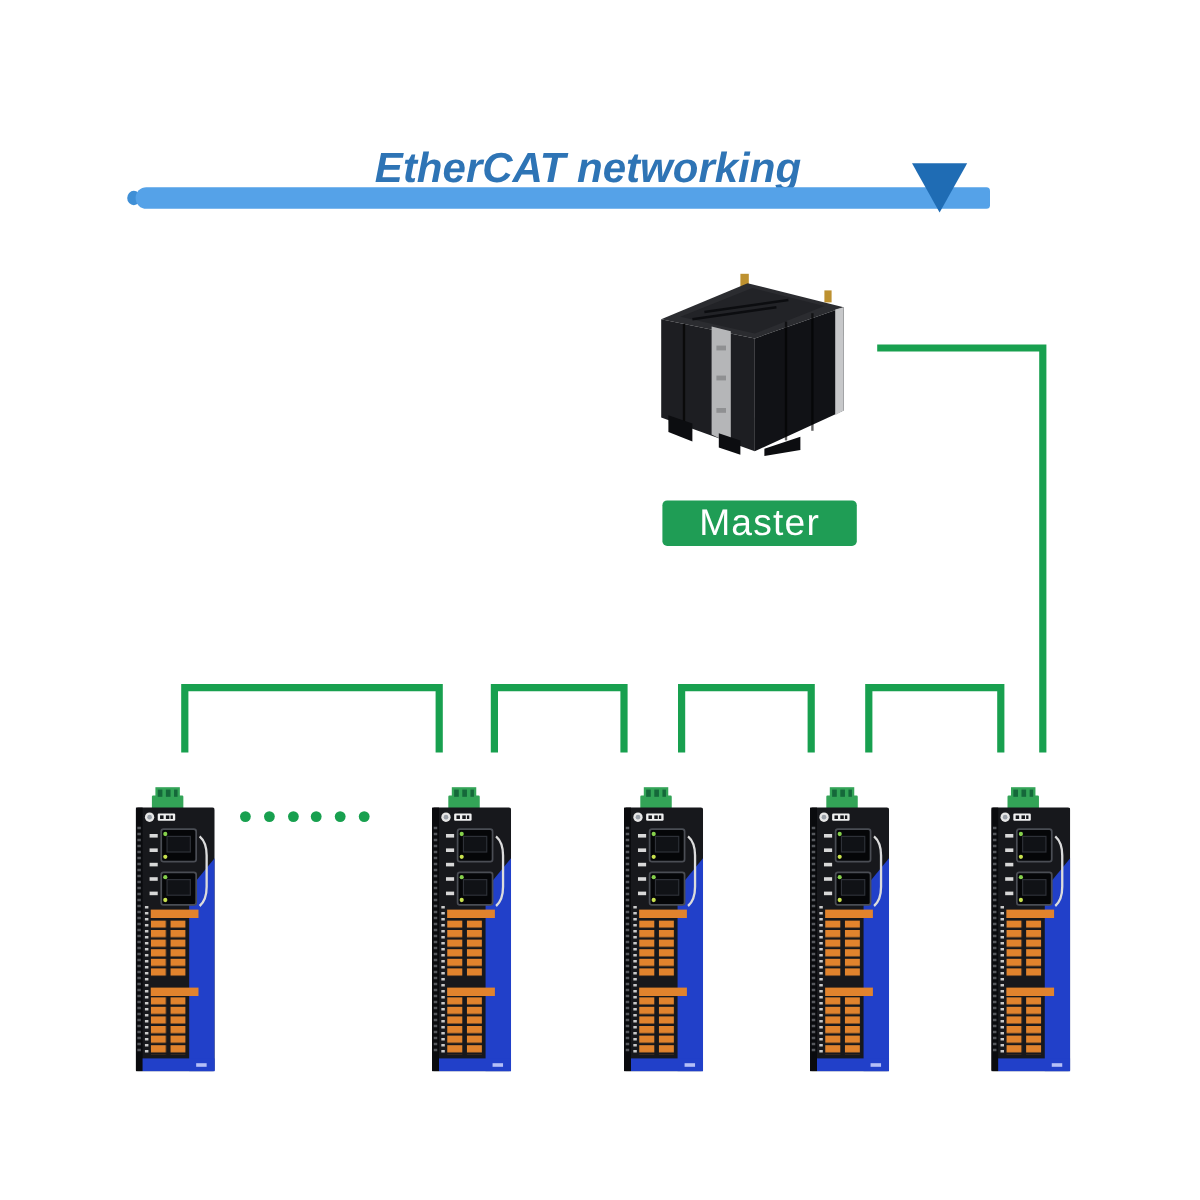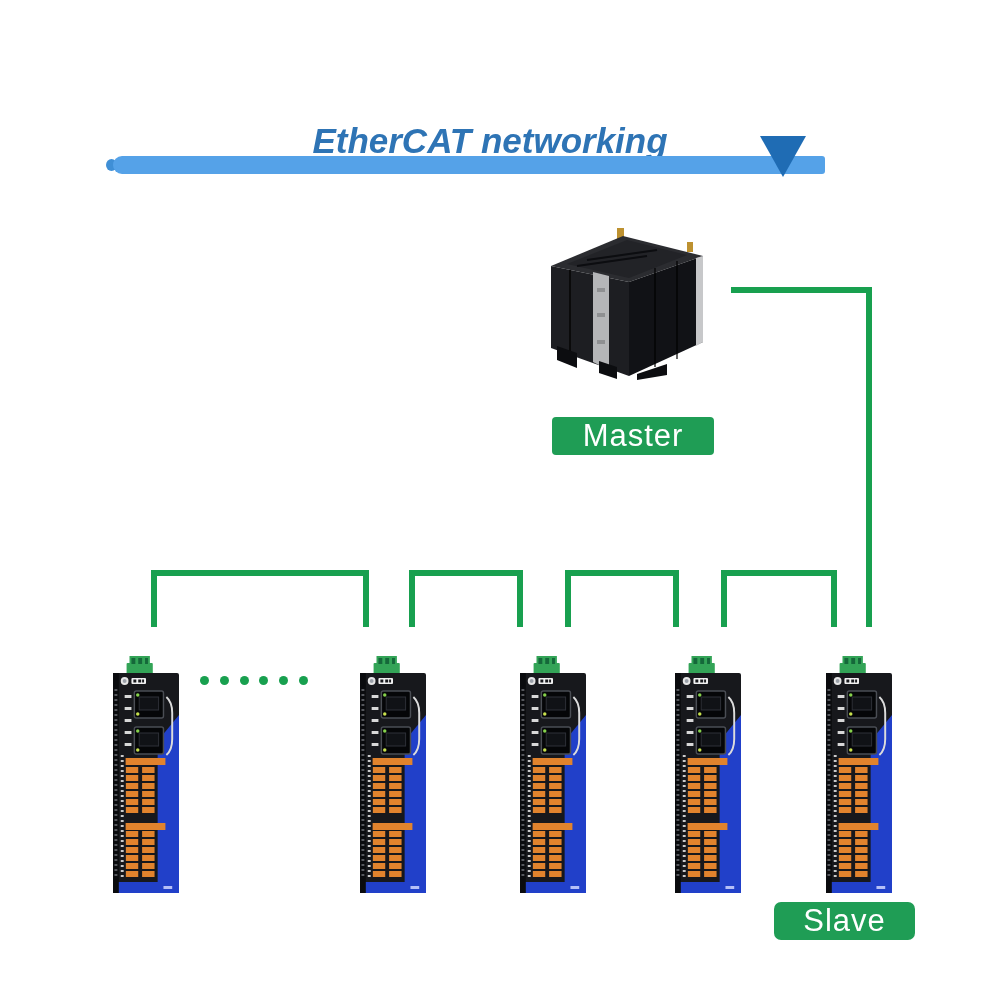--- a/index.html
+++ b/index.html
@@ -203,15 +203,14 @@
       </svg>
     </div>
 
     <div class="slave">
       <svg viewBox="0 0 68 238" preserveAspectRatio="none">
         <use href="#slave-shape"></use>
       </svg>
     </div>
   </div>
 
-  <div class="label slave-label">Slave</div>
 
 </div>
 
 </body></html>

